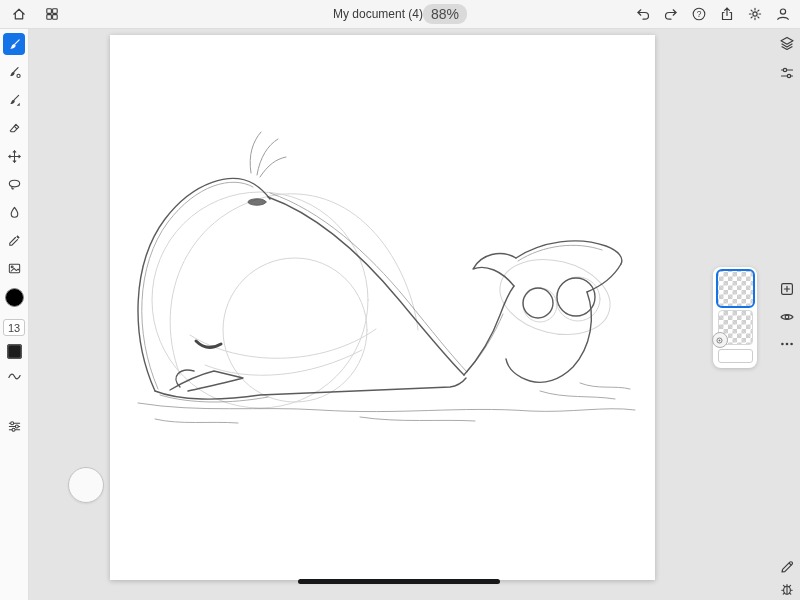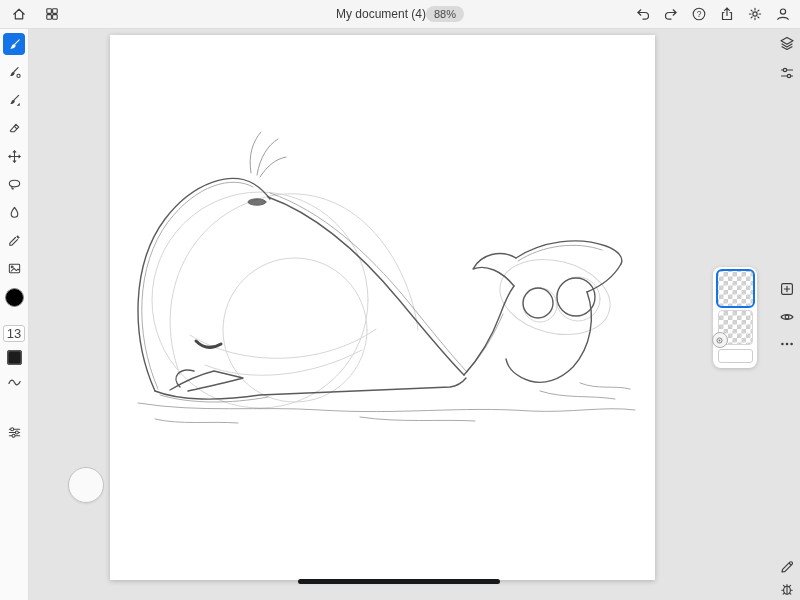--- a/index.html
+++ b/index.html
@@ -10,33 +10,33 @@
   }
   svg{display:block}
   
   .topbar{position:absolute;top:0;left:0;right:0;height:28px;background:#f5f5f5;
     border-bottom:1px solid #dedede;display:flex;align-items:center;z-index:20;}
   .topbar-left{display:flex;align-items:center;gap:10px;padding-left:7px;}
   .topbar-center{position:absolute;left:0;right:0;top:0;height:28px;display:flex;
     justify-content:center;align-items:center;gap:0;pointer-events:none;}
   .topbar-center > *{pointer-events:auto;}
   .doc-title{font-size:12px;color:#3a3a3a;}
-  .zoom-pill{background:#dadada;border-radius:9px;font-size:11px;padding:2px 8px;color:#4a4a4a;}
+  .zoom-pill{background:#dadada;border-radius:9px;font-size:14px;padding:2px 8px;color:#4a4a4a;}
   .topbar-right{margin-left:auto;display:flex;align-items:center;gap:5px;padding-right:6px;}
   .tb-icon{width:23px;height:23px;display:flex;align-items:center;justify-content:center;color:#3d3d3d;border-radius:4px;}
   
   .left-toolbar{position:absolute;top:28px;left:0;bottom:0;width:28px;background:#fafafa;
     border-right:1px solid #e0e0e0;display:flex;flex-direction:column;align-items:center;
     padding-top:5px;gap:6px;z-index:15;}
   .tool{width:22px;height:22px;border-radius:4px;display:flex;align-items:center;
     justify-content:center;color:#434343;flex:0 0 auto;}
   .tool.selected{background:#1473e6;color:#fff;}
   .color-dot{width:17px;height:17px;border-radius:50%;background:#000;border:1px solid #8a8a8a;flex:0 0 auto;margin-top:3px;}
   .size-box{width:20px;height:15px;background:#fff;border:1px solid #c9c9c9;border-radius:3px;
-    font-size:13px;color:#444;display:flex;align-items:center;justify-content:center;flex:0 0 auto;margin-top:12px;}
+    font-size:11px;color:#444;display:flex;align-items:center;justify-content:center;flex:0 0 auto;margin-top:6px;}
   .swatch-sq{width:15px;height:15px;background:#1d1d1d;border-radius:3px;box-shadow:inset 0 0 0 1.5px #555;flex:0 0 auto;margin-top:2px;}
   
   .workspace{position:absolute;top:28px;left:28px;right:0;bottom:0;background:#e4e4e4;}
   .artboard{position:absolute;left:82px;top:7px;width:545px;height:545px;background:#fff;
     box-shadow:0 1px 5px rgba(0,0,0,.22);}
   .sketch{position:absolute;inset:0;width:100%;height:100%;}
   .touch-shortcut{position:absolute;left:40px;top:439px;width:34px;height:34px;border-radius:50%;
     background:rgba(255,255,255,.82);border:1px solid #c2c2c2;box-shadow:0 1px 2px rgba(0,0,0,.08);}
   .home-indicator{position:absolute;left:270px;top:551px;width:202px;height:5px;background:#17181a;border-radius:3px;}
   

